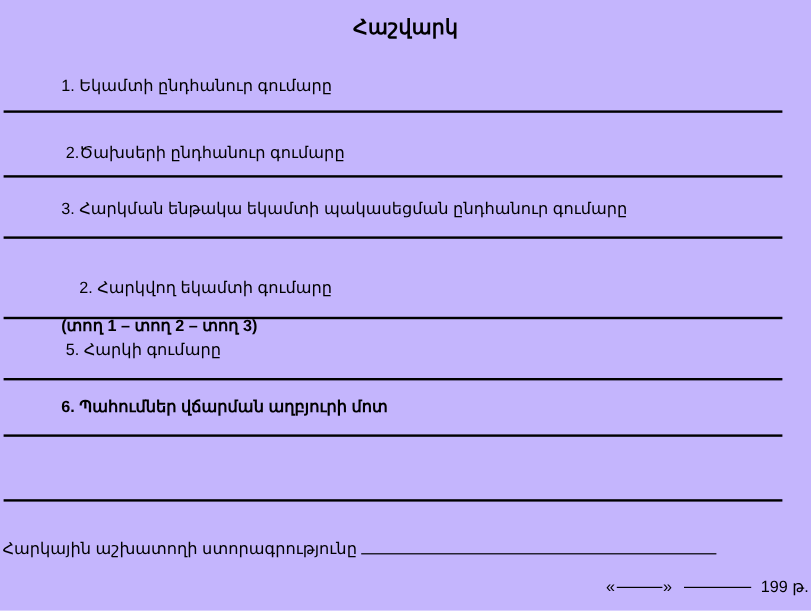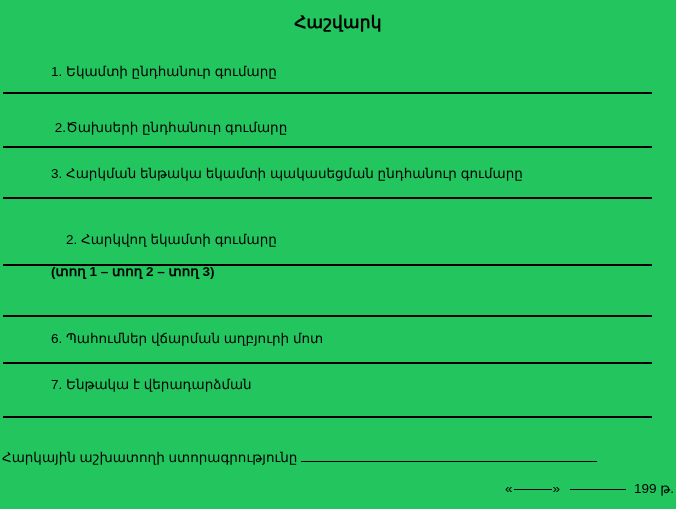--- a/index.html
+++ b/index.html
@@ -1,20 +1,20 @@
 <!DOCTYPE html>
 <html><head>
 <meta charset="utf-8">
 <style>
   html, body { margin: 0; padding: 0; background: #ffffff; }
   .page {
     position: relative;
     width: 676px;
     height: 509px;
-    background: #22c55e;
+    background: #c4b5fd;
     color: #000000;
     font-family: "Liberation Sans", sans-serif;
     font-size: 13.5px;
     overflow: hidden;
   }
   .title {
     position: absolute;
     top: 12px;
     left: 0;
     width: 100%;
@@ -85,26 +85,26 @@
 
   <div class="item" style="top:166px;text-align:right;">3. Հարկման ենթակա եկամտի պակասեցման ընդհանուր գումարը</div>
   <div class="blank-line" style="top:197px;"></div>
 
   <div class="item" style="top:216px;">
     <span>2. Հարկվող եկամտի գումարը</span>
     <span class="sublabel">(տող 1 – տող 2 – տող 3)</span>
   </div>
   <div class="blank-line" style="top:264px;"></div>
 
+  <div class="item" style="top:284px;"> 5. Հարկի գումարը</div>
   <div class="blank-line" style="top:315px;"></div>
 
-  <div class="item" style="top:331px;">6. Պահումներ վճարման աղբյուրի մոտ</div>
+  <div class="item" style="top:331px;font-weight:bold;">6. Պահումներ վճարման աղբյուրի մոտ</div>
   <div class="blank-line" style="top:362px;"></div>
 
-  <div class="item" style="top:377px;">7. Ենթակա է վերադարձման</div>
   <div class="blank-line" style="top:416px;"></div>
 
   <div class="sig-row">
     <span>Հարկային աշխատողի ստորագրությունը</span><span class="sig-line"></span>
   </div>
 
   <div class="date-row">
     <span>«</span>
     <span class="fill-dash dash-daymonth"></span>
     <span>»</span>

